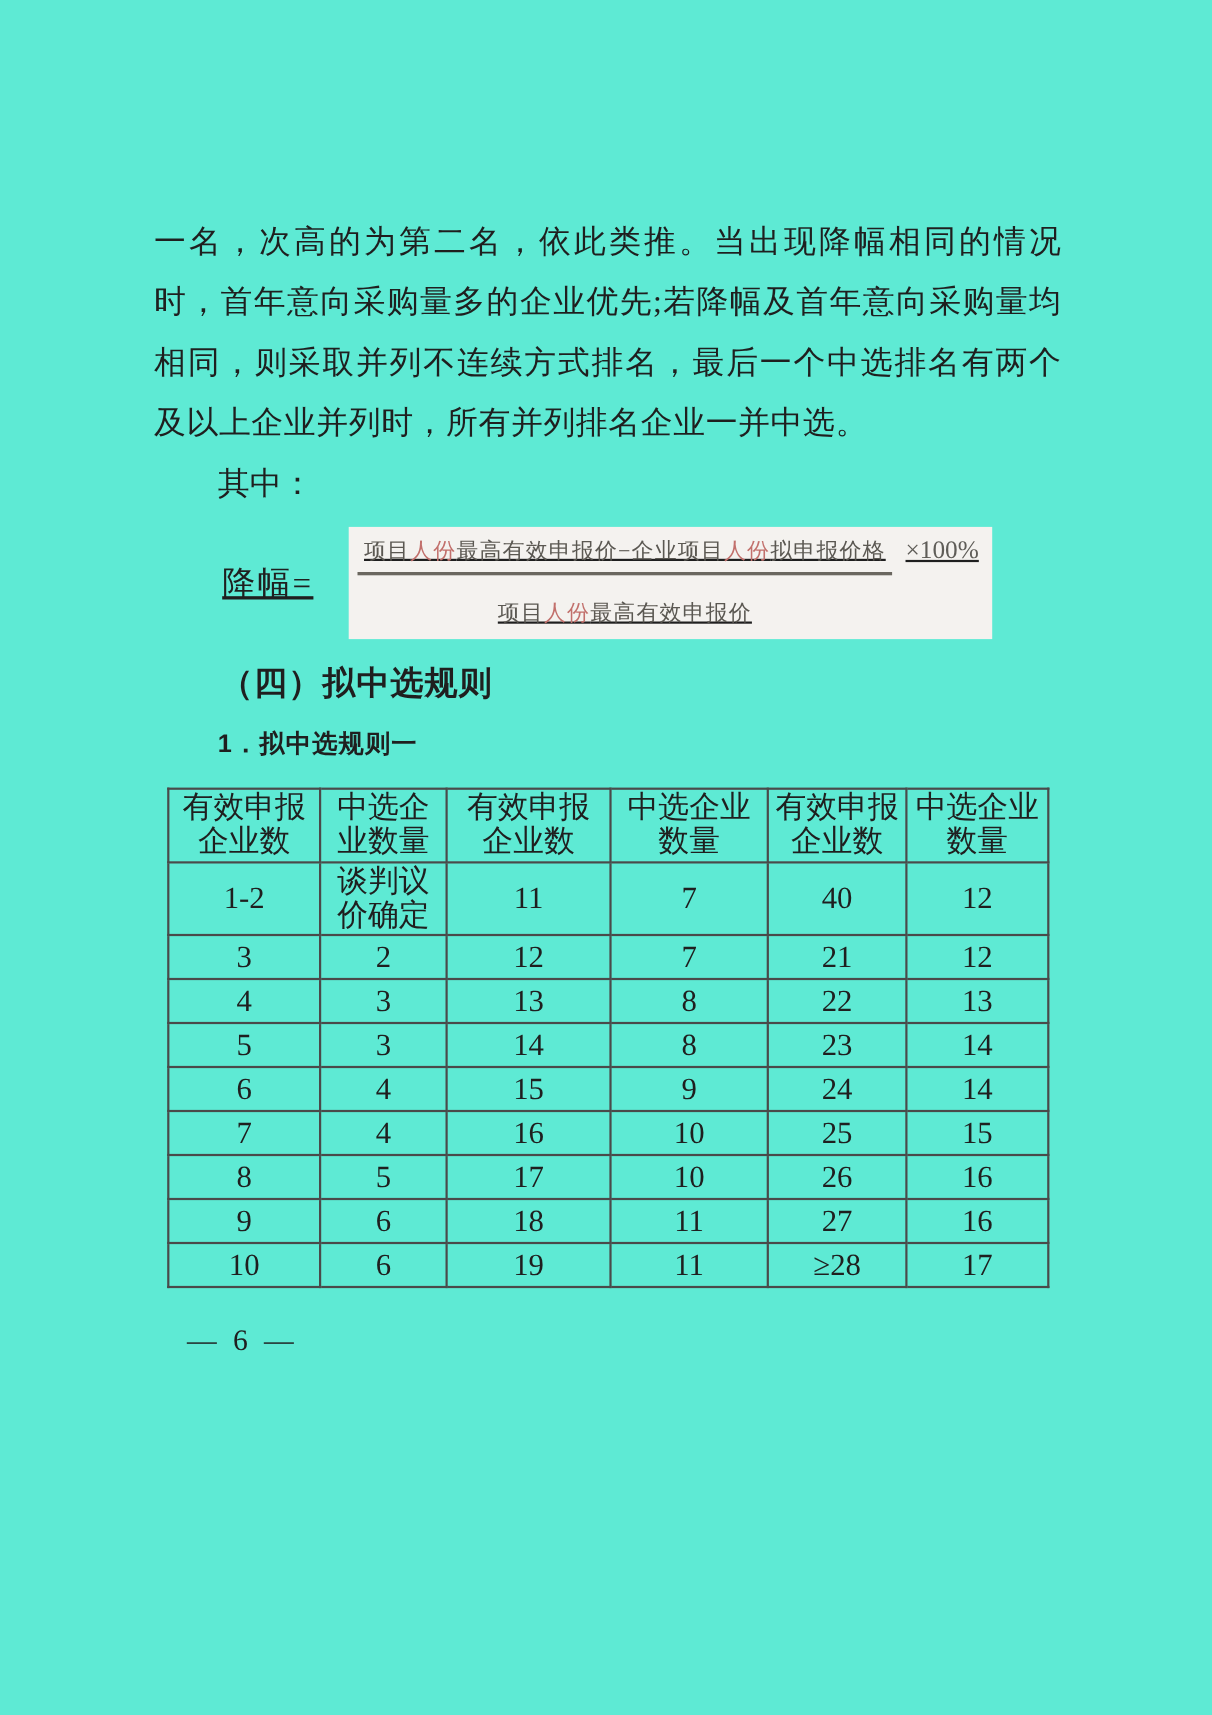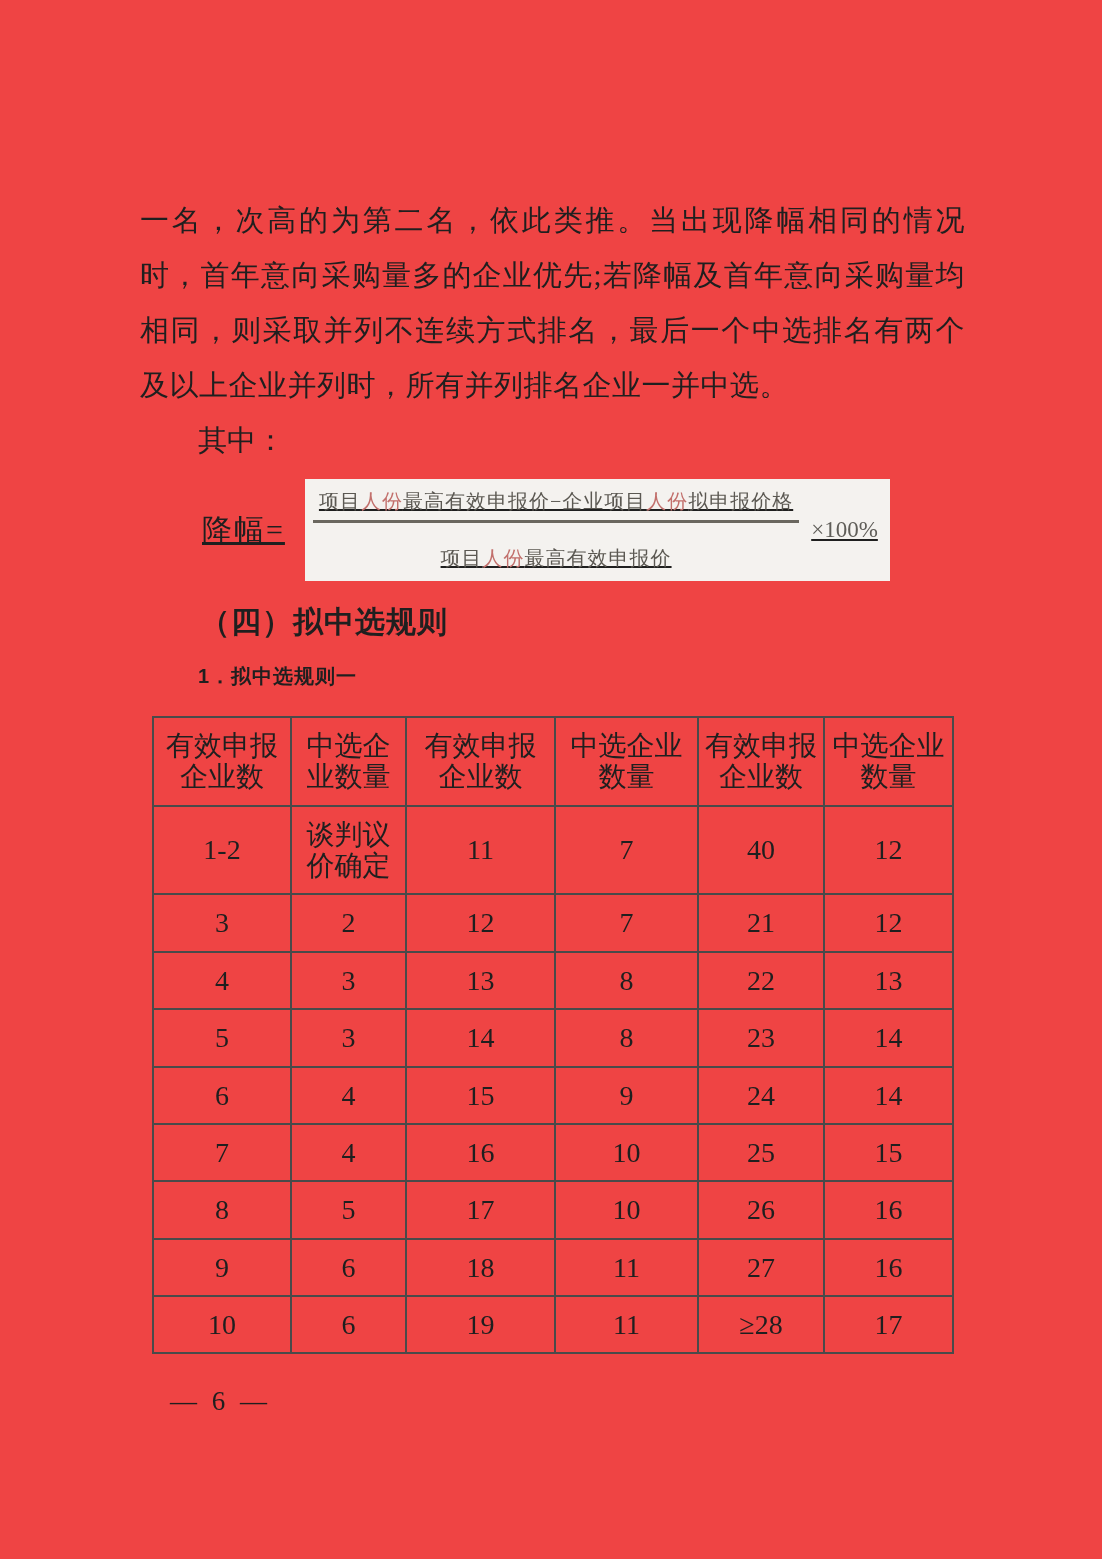--- a/index.html
+++ b/index.html
@@ -8,21 +8,21 @@
     --formula-ink: #5b5852;
     --formula-red: #c2706c;
     --table-border: #4a4a4a;
   }
   * { box-sizing: border-box; }
   html, body { margin: 0; padding: 0; background: #ffffff; }
   .page {
     position: relative;
     width: 1102px;
     height: 1559px;
-    background: #ef4444;
+    background: #5eead4;
     font-family: "Liberation Serif", "DejaVu Serif", serif;
     color: var(--text);
     overflow: hidden;
   }
   .content {
     position: absolute;
     top: 193px;
     left: 140px;
     width: 825px;
   }
@@ -47,22 +47,21 @@
     height: 96px;
     text-decoration: underline;
   }
   .formula-label {
     font-size: 30px;
     letter-spacing: 2px;
     white-space: nowrap;
   }
   .formula-img {
     display: flex;
-    align-items: center;
-    margin-left: 20px;
+    margin-left: 32px;
     background: var(--formula-bg);
     color: var(--formula-ink);
     padding: 8px 12px 8px 8px;
   }
   .frac {
     text-align: center;
     font-size: 20px;
     letter-spacing: 1px;
     line-height: 1.45;
   }
@@ -84,37 +83,37 @@
     font-family: "Liberation Sans", "DejaVu Sans", sans-serif;
     font-weight: bold;
     font-size: 30px;
     line-height: 55px;
     letter-spacing: 1px;
   }
   .h-sub {
     margin: 0 0 0 58px;
     font-family: "Liberation Sans", "DejaVu Sans", sans-serif;
     font-weight: bold;
-    font-size: 20px;
+    font-size: 23px;
     line-height: 55px;
     letter-spacing: 1px;
   }
   table.rules {
     border-collapse: collapse;
     table-layout: fixed;
     width: 800px;
     margin: 12px 0 0 12px;
   }
   table.rules th, table.rules td {
     border: 2px solid var(--table-border);
     text-align: center;
     vertical-align: middle;
     font-weight: normal;
     font-size: 28px;
-    padding: 12px 2px;
+    padding: 1px 2px;
     white-space: pre-line;
     line-height: 1.12;
   }
   table.rules th { height: 62px; }
   table.rules td { height: 40px; }
   .page-number {
     margin: 32px 0 0 30px;
     font-size: 27px;
     letter-spacing: 4px;
   }

